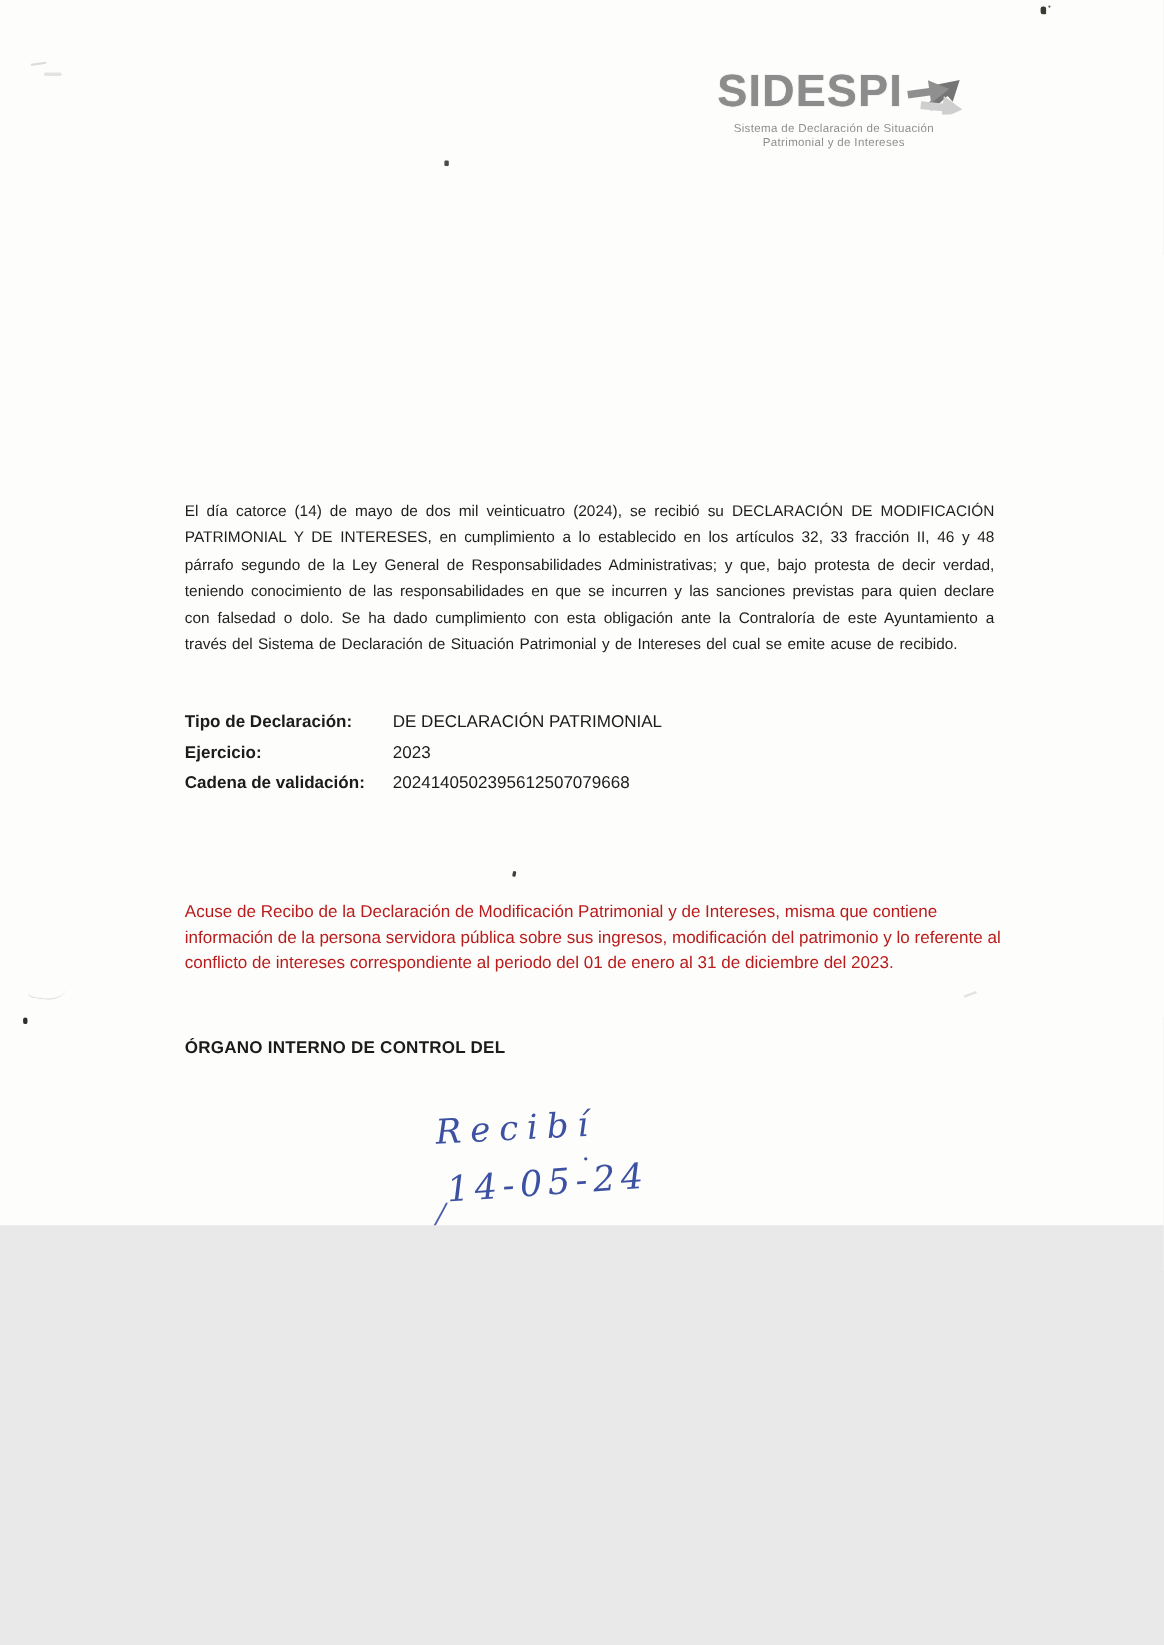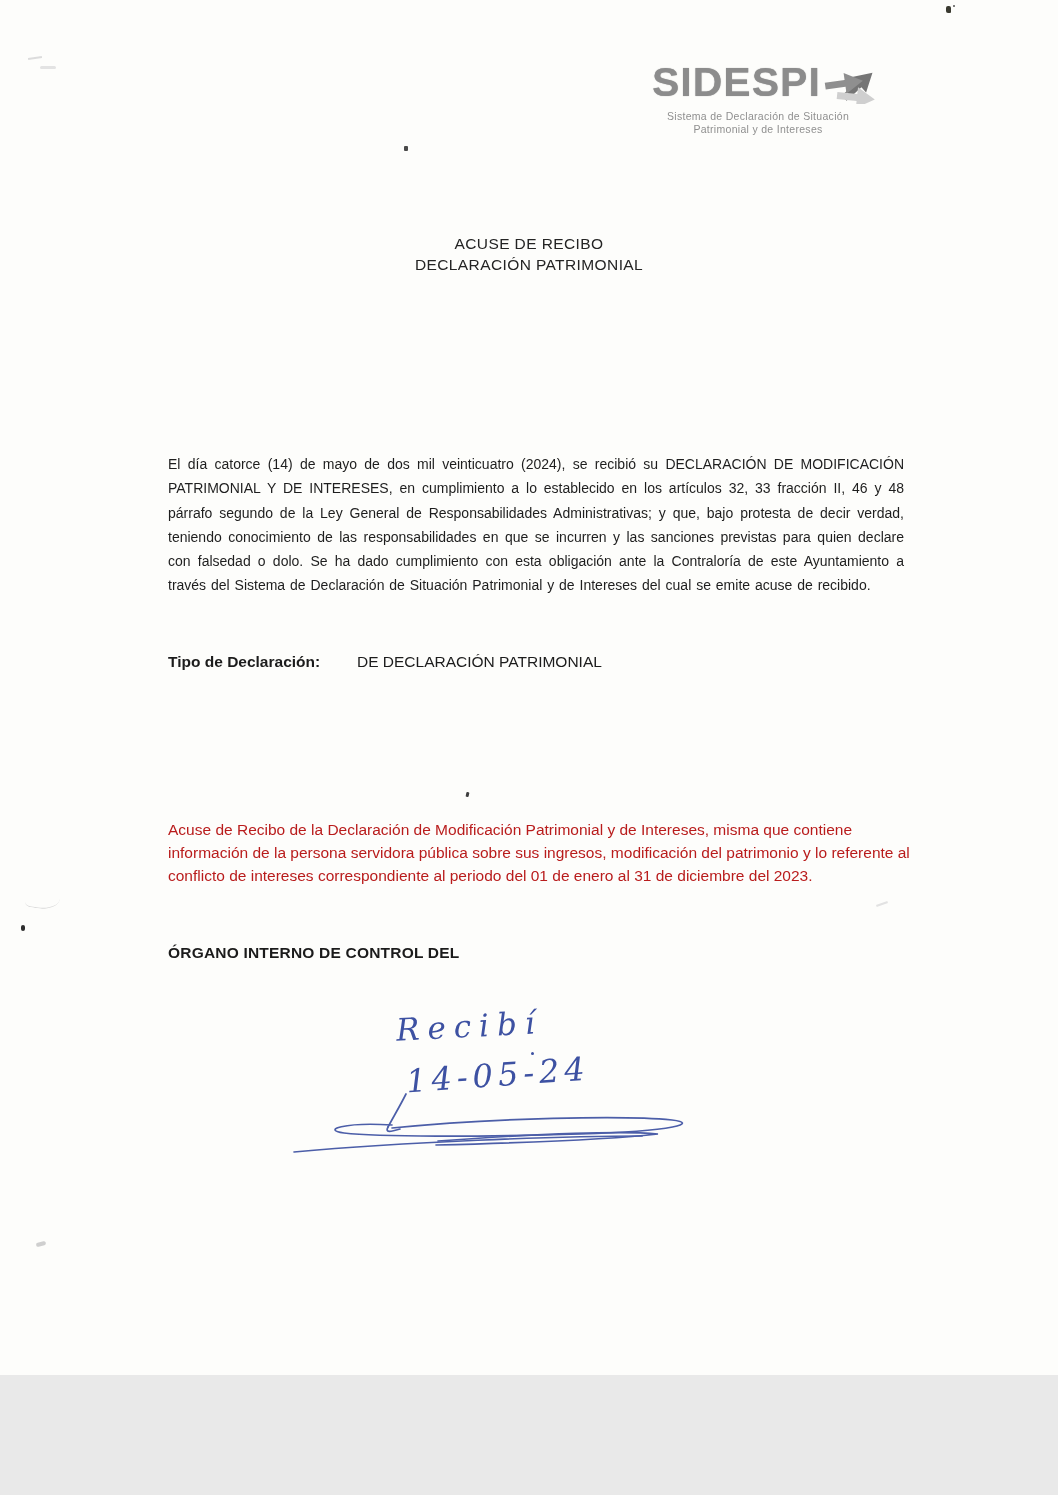--- a/index.html
+++ b/index.html
@@ -1,18 +1,18 @@
 <!DOCTYPE html>
 <html lang="es"><head>
 <meta charset="utf-8">
 <style>
   html,body{margin:0;padding:0;background:#e9e9e9;}
   .page{
     position:relative;
-    width:1058px;height:1375px;
+    width:1058px;height:1114px;
     margin:0 auto;
     background:#fdfdfb;
     overflow:hidden;
     font-family:"Liberation Sans", sans-serif;
     color:#202020;
   }
   
   .logo{position:absolute;left:652px;top:56px;width:212px;text-align:center;}
   .logo-row{display:flex;align-items:center;justify-content:flex-start;}
   .logo-brand{
@@ -41,21 +41,21 @@
     position:absolute;left:168px;top:438px;width:736px;
     font-size:14px;line-height:24.3px;
     text-align:justify;color:#1e1e1e;word-spacing:1px;
   }
   .para-summary{
     position:absolute;left:168px;top:802px;width:748px;
     font-size:15.5px;line-height:23px;color:#b91c1c;
   }
   
   .fields{position:absolute;left:168px;top:643px;font-size:15.5px;color:#1c1c1c;}
-  .field-row{display:flex;height:27.7px;align-items:flex-end;}
+  .field-row{display:flex;height:27.7px;align-items:center;}
   .field-label{font-weight:bold;width:189px;flex:0 0 189px;}
   .field-value{white-space:nowrap;}
   
   .issuer{
     position:absolute;left:168px;top:944px;
     font-size:15.5px;font-weight:bold;letter-spacing:.2px;color:#1b1b1b;
   }
   
   .hand{
     font-family:"DejaVu Serif", serif;
@@ -101,32 +101,36 @@
           </g>
         </svg>
       </span>
     </div>
     <div class="logo-tagline">
       <div>Sistema de Declaración de Situación</div>
       <div>Patrimonial y de Intereses</div>
     </div>
   </div>
 
-  <div class="doc-title">
-    <div>ACUSE DE RECIBO</div>
-    <div>DECLARACIÓN PATRIMONIAL</div>
-  </div>
 
 
   <p class="para-main">El día catorce (14) de mayo de dos mil veinticuatro (2024), se recibió su DECLARACIÓN DE MODIFICACIÓN PATRIMONIAL Y DE INTERESES, en cumplimiento a lo establecido en los artículos 32, 33 fracción II, 46 y 48 párrafo segundo de la Ley General de Responsabilidades Administrativas; y que, bajo protesta de decir verdad, teniendo conocimiento de las responsabilidades en que se incurren y las sanciones previstas para quien declare con falsedad o dolo. Se ha dado cumplimiento con esta obligación ante la Contraloría de este Ayuntamiento a través del Sistema de Declaración de Situación Patrimonial y de Intereses del cual se emite acuse de recibido.</p>
 
   <div class="fields">
     <div class="field-row">
       <span class="field-label">Tipo de Declaración:</span>
       <span class="field-value">DE DECLARACIÓN PATRIMONIAL</span>
+    </div>
+    <div class="field-row">
+      <span class="field-label">Ejercicio:</span>
+      <span class="field-value">2023</span>
+    </div>
+    <div class="field-row">
+      <span class="field-label">Cadena de validación:</span>
+      <span class="field-value">2024140502395612507079668</span>
     </div>
   </div>
 
   <p class="para-summary">Acuse de Recibo de la Declaración de Modificación Patrimonial y de Intereses, misma que contiene información de la persona servidora pública sobre sus ingresos, modificación del patrimonio y lo referente al conflicto de intereses correspondiente al periodo del 01 de enero al 31 de diciembre del 2023.</p>
 
   <div class="issuer">ÓRGANO INTERNO DE CONTROL DEL</div>
 
   <div class="hand hand-line1">Recibí</div>
   <div class="hand hand-line2">14-05-24</div>
 

